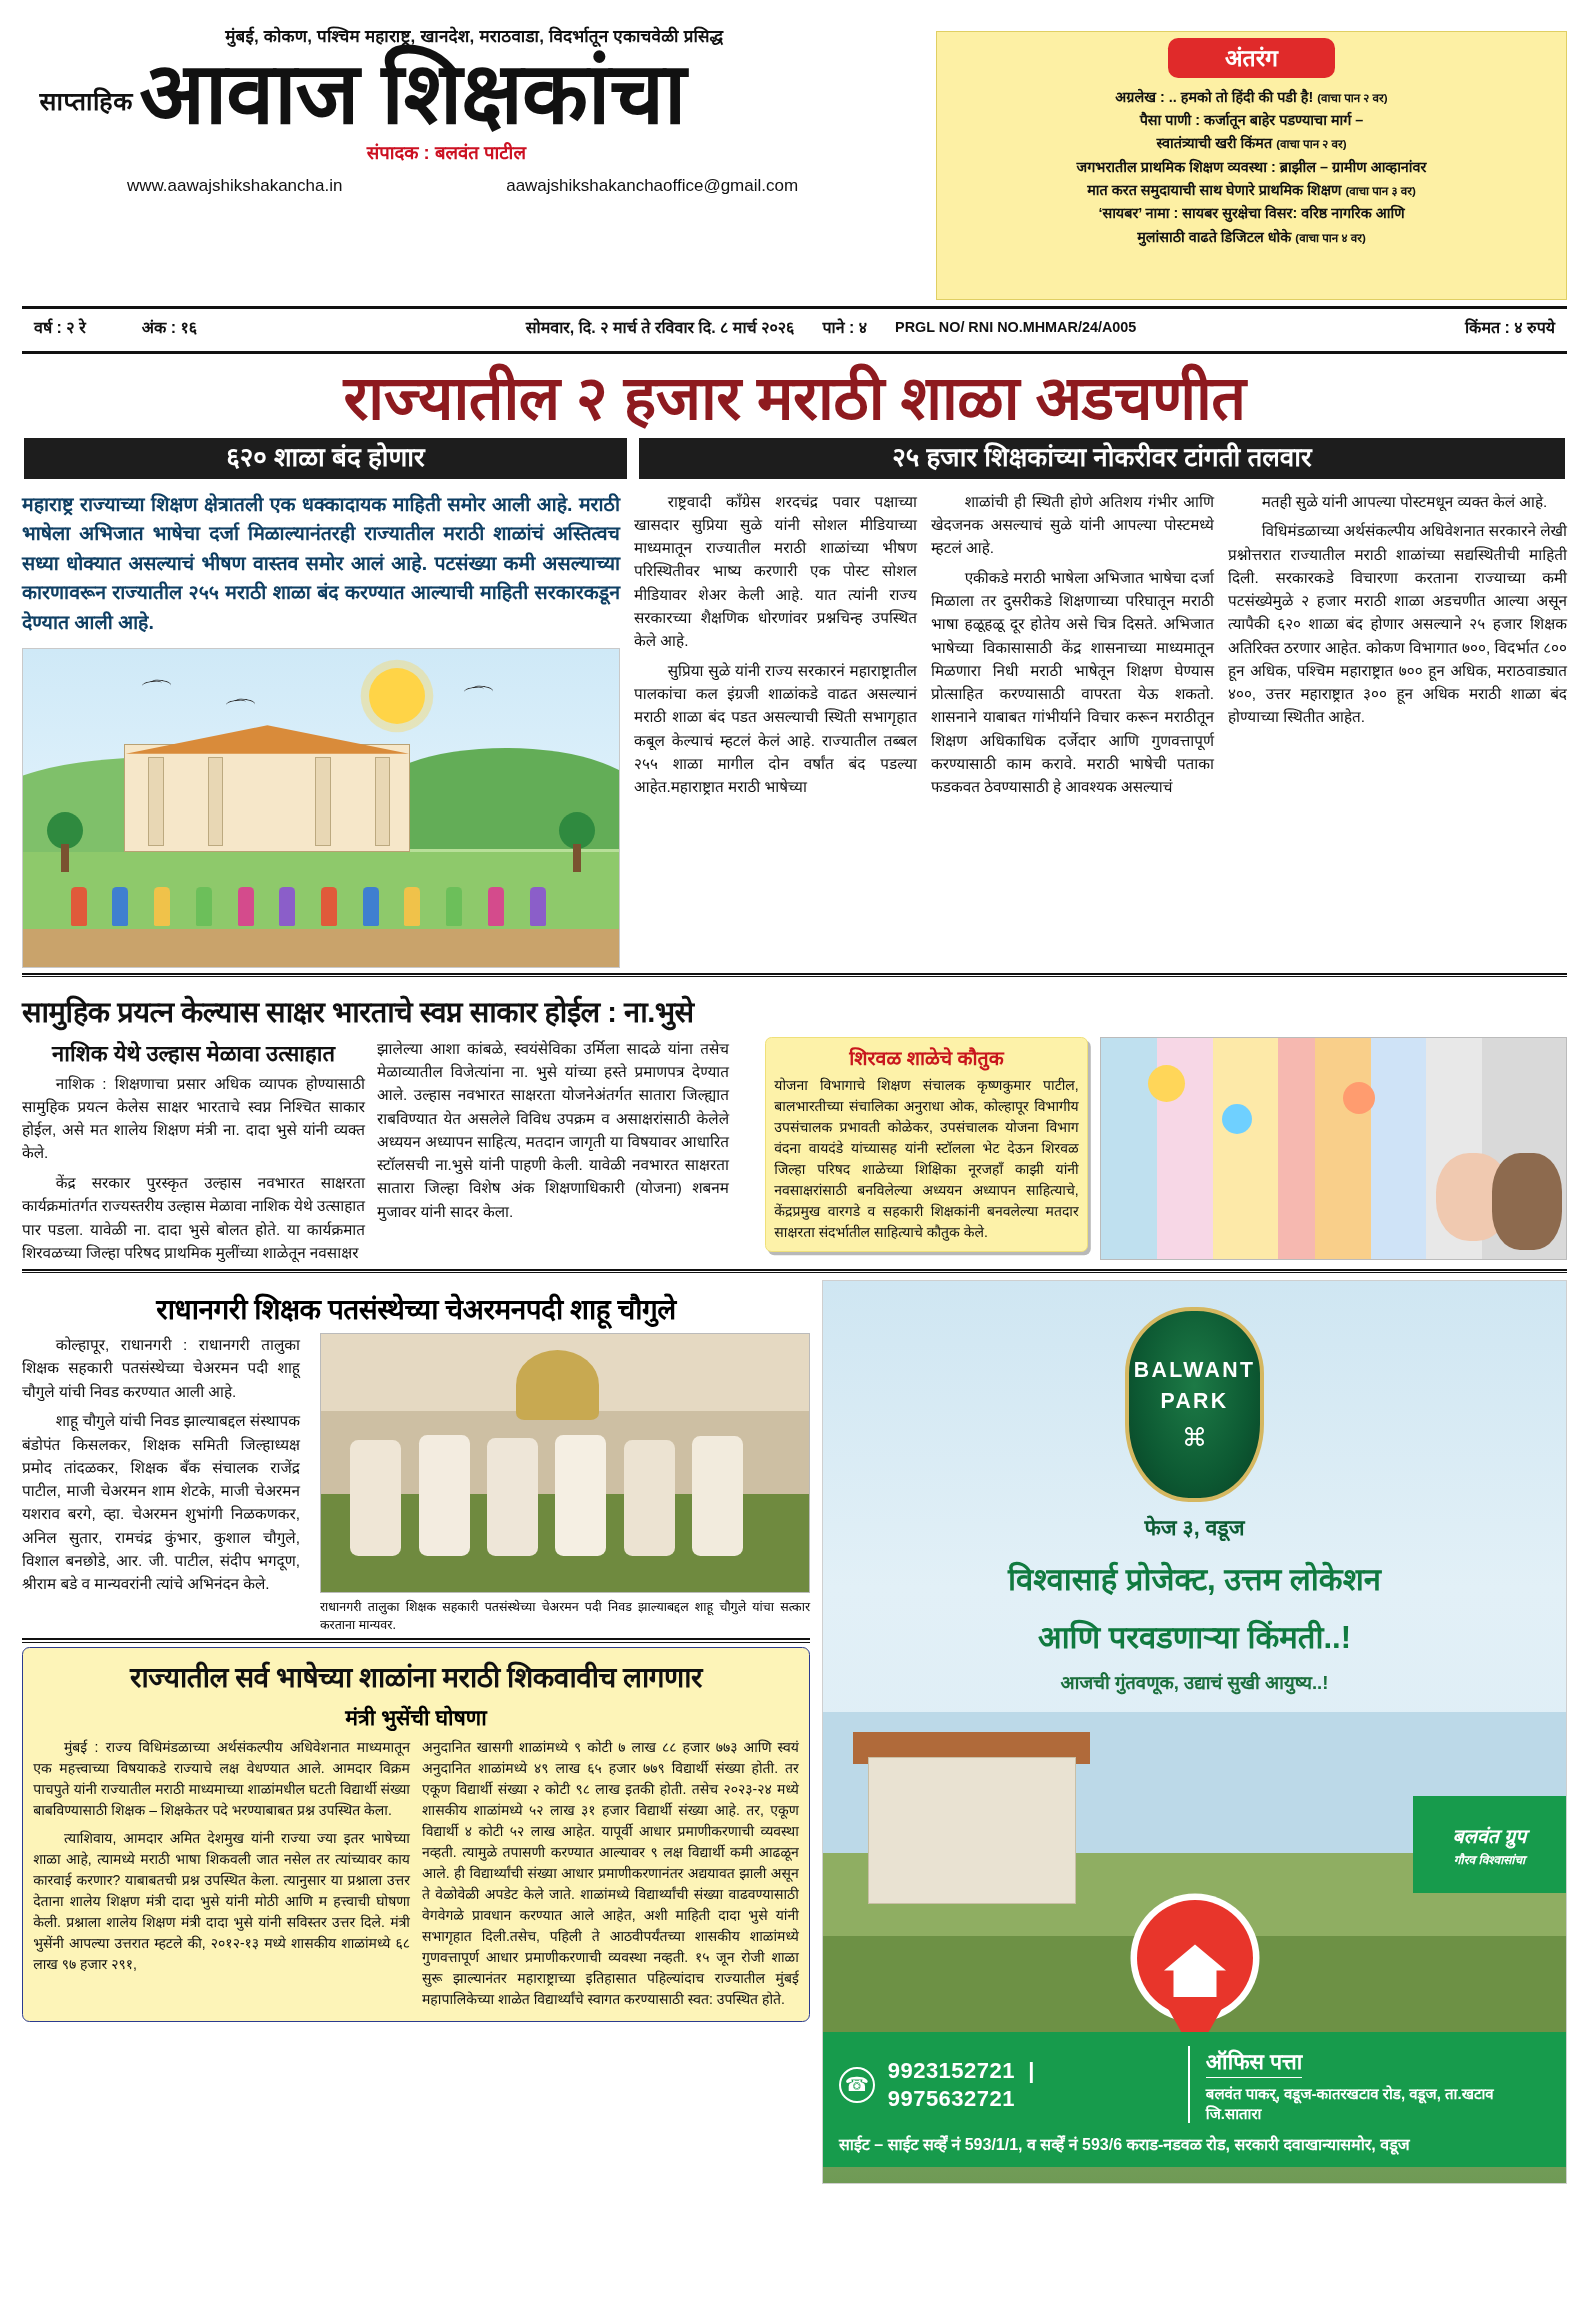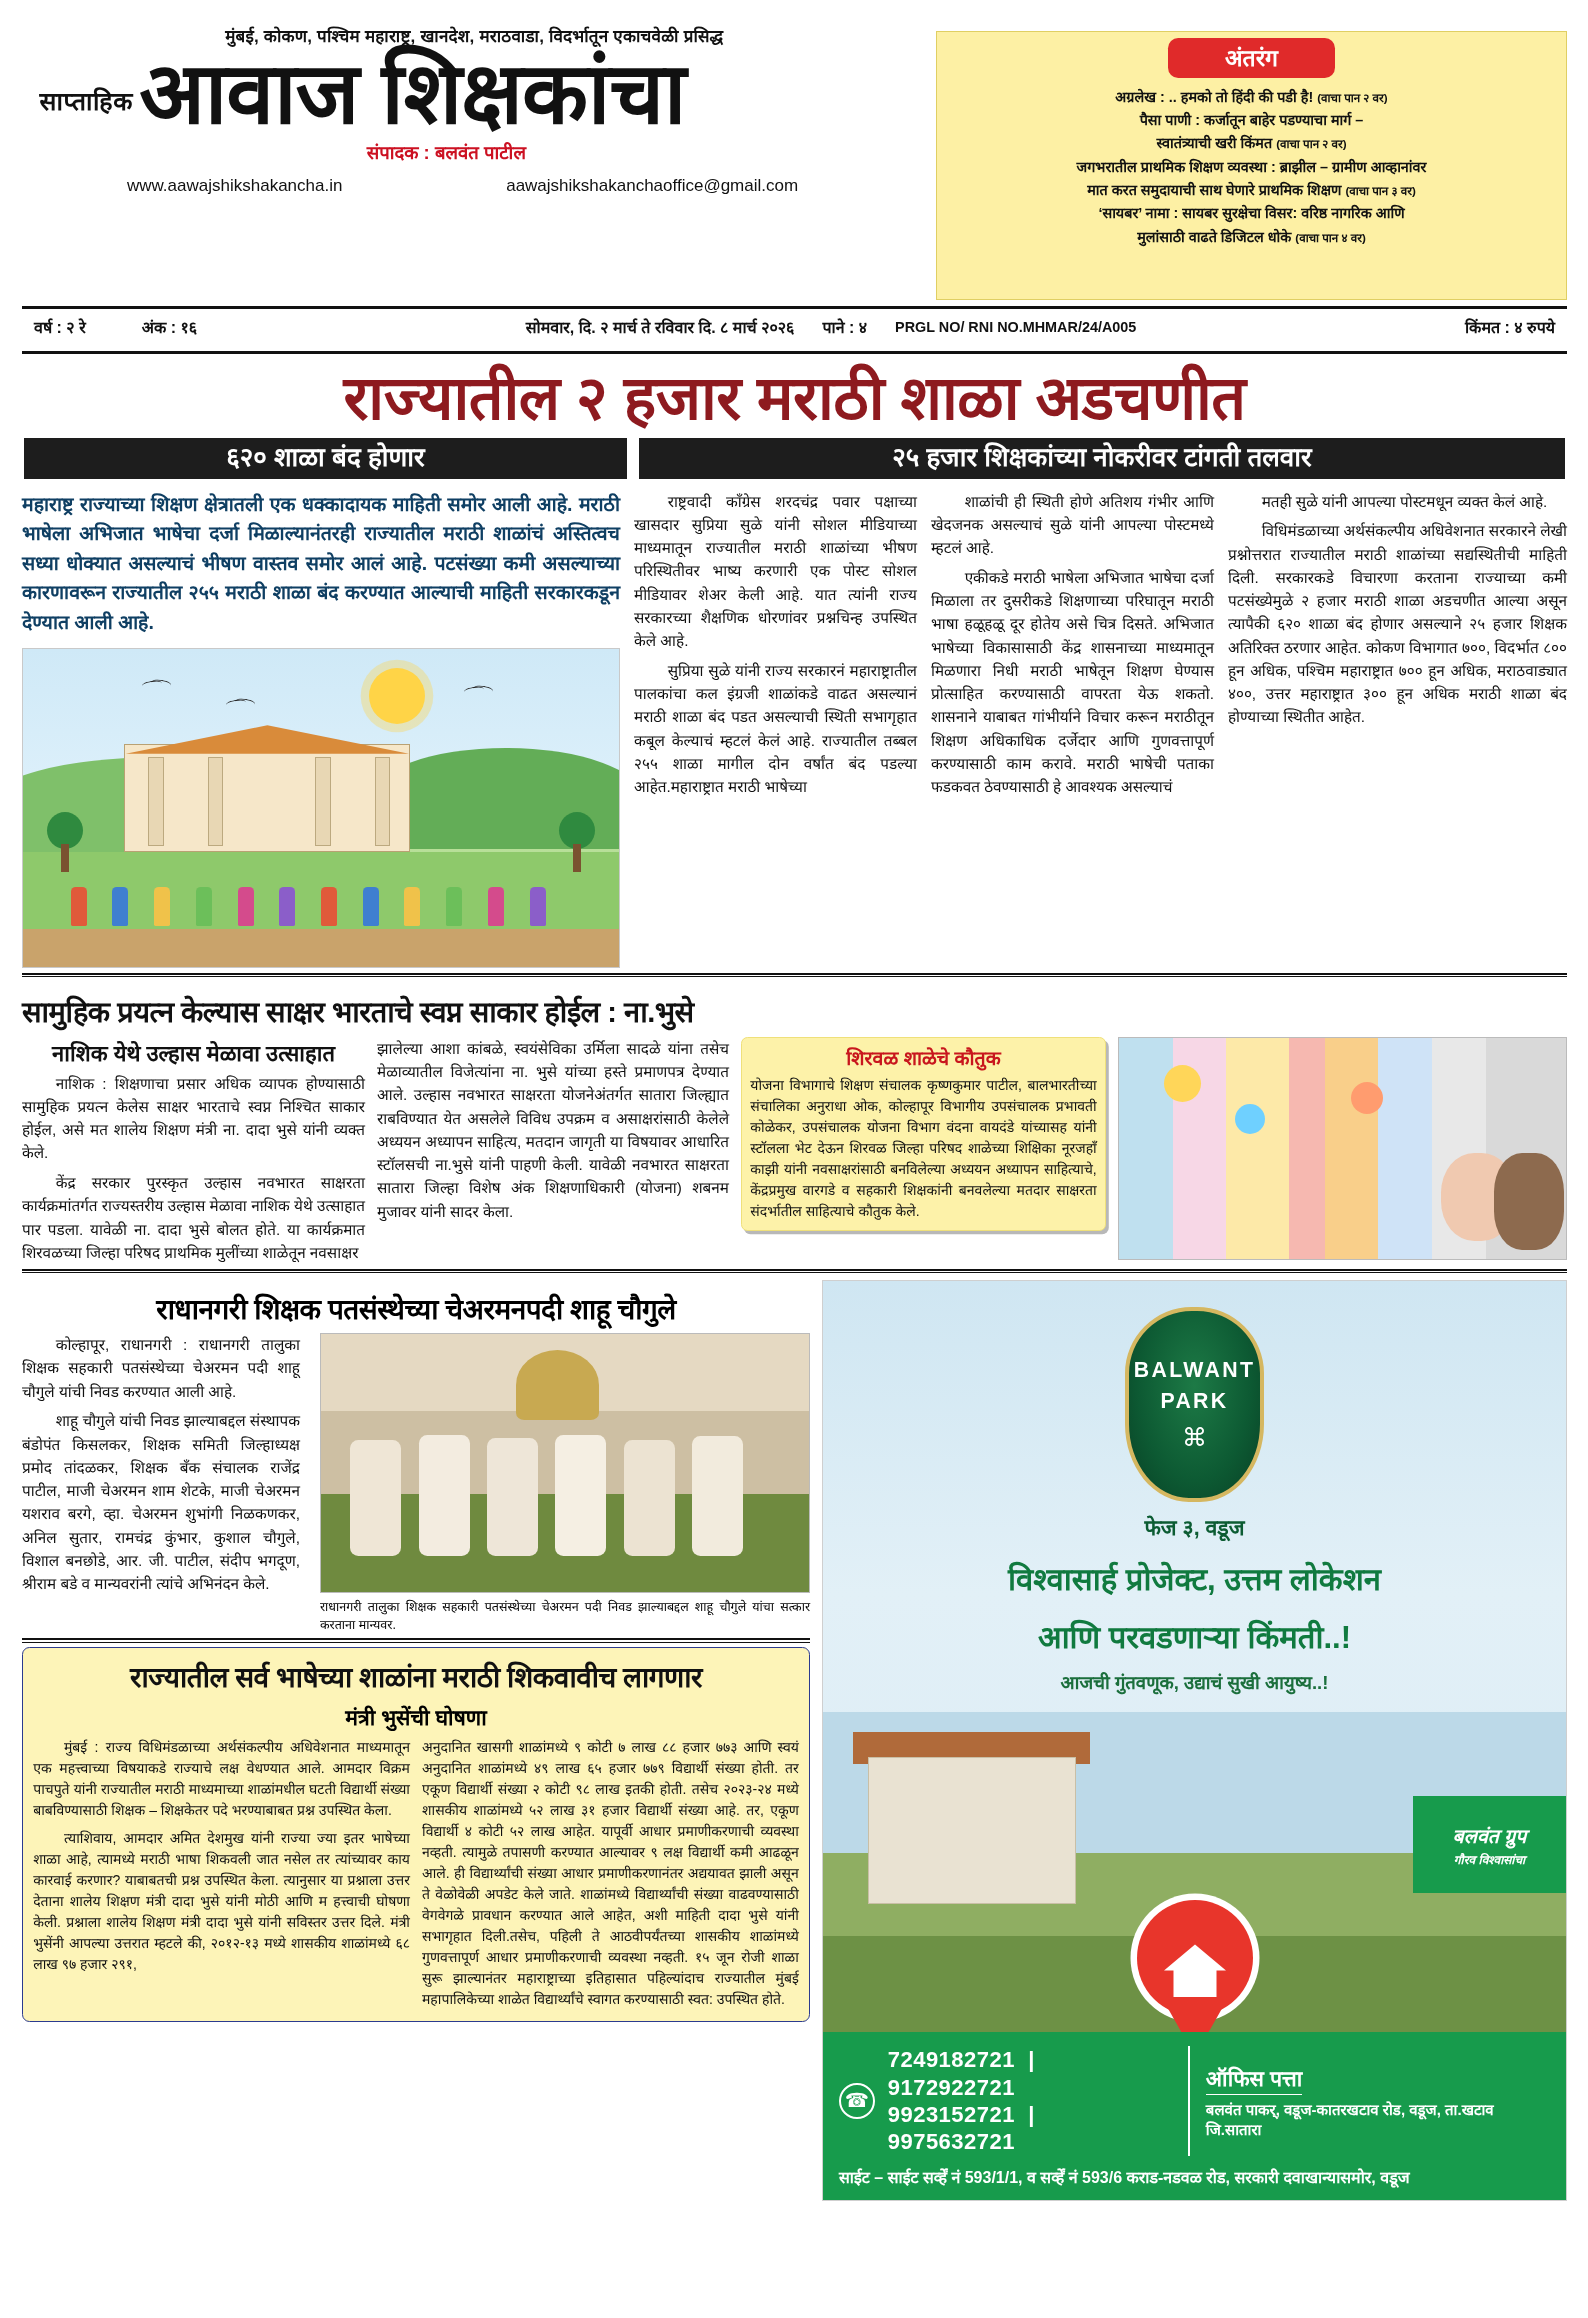--- a/index.html
+++ b/index.html
@@ -205,21 +205,21 @@
     text-align: left;
     font-size: 29px;
     font-weight: 900;
     padding: 9.3px 0 7.4px 0;
     color: #111;
     letter-spacing: -0.5px;
   }
   .sec2 { display: flex; gap: 12px; }
   .sec2-c1 { width: 343px; }
   .sec2-c2 { width: 352px; }
-  .sec2-c3 { width: 365px; }
+  .sec2-c3 { width: 323px; margin-left: 24px; }
   .sec2-c4 { flex: 1; }
   .artihead {
     font-size: 22px;
     font-weight: 800;
     text-align: center;
     padding-bottom: 4.6px;
     color: #111;
   }
   .yellowbox {
     background: #fdf2a9;
@@ -587,25 +587,20 @@
             <div class="g1">बलवंत ग्रुप</div>
             <div class="g2">गौरव विश्वासांचा</div>
           </div>
         </div>
 
         <div class="ad-contact">
           <div class="ad-contact-row">
             <div class="ad-phone-icon">☎</div>
             <div class="ad-nums">
               <div>
-                <span>7249182721</span>
-                <span class="sep">|</span>
-                <span>9172922721</span>
-              </div>
-              <div>
                 <span>9923152721</span>
                 <span class="sep">|</span>
                 <span>9975632721</span>
               </div>
             </div>
             <div class="ad-vline"></div>
             <div>
               <div class="ad-office-t">ऑफिस पत्ता</div>
               <div class="ad-office-a">बलवंत पाकर्, वडूज-कातरखटाव रोड, वडूज, ता.खटाव जि.सातारा</div>
             </div>

